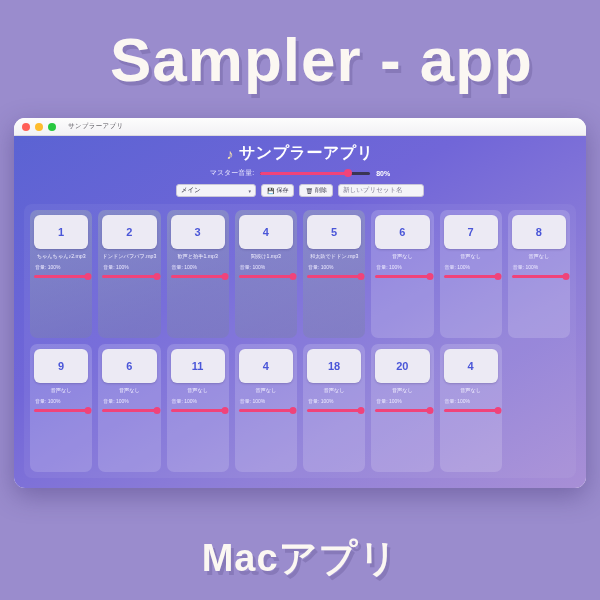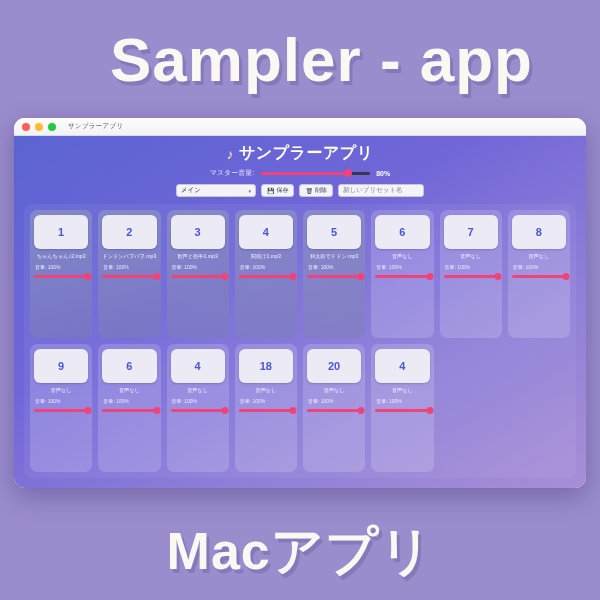--- a/index.html
+++ b/index.html
@@ -37,21 +37,21 @@
     line-height: 1.1;
     margin-left: 43px;
   }
 
   .promo-footer {
     position: absolute;
     left: 0;
     right: 0;
     bottom: 20px;
     text-align: center;
-    font-size: 52px;
+    font-size: 38px;
     font-weight: bold;
     color: #fbf7f2;
     letter-spacing: 1px;
     text-shadow: 3px 4px 0 rgba(120,105,170,0.55);
     white-space: nowrap;
     line-height: 1.1;
   }
 
   
   #window {
@@ -464,20 +464,29 @@
           <div class="pad empty">
             <div class="pad-btn">6</div>
             <div class="pad-file">音声なし</div>
             <div class="pad-vol-label">音量: 100%</div>
             <div class="pad-slider">
               <span class="track"></span>
               <span class="knob" style="left: 100%;"></span>
             </div>
           </div>
           <div class="pad empty">
+            <div class="pad-btn">11</div>
+            <div class="pad-file">音声なし</div>
+            <div class="pad-vol-label">音量: 100%</div>
+            <div class="pad-slider">
+              <span class="track"></span>
+              <span class="knob" style="left: 100%;"></span>
+            </div>
+          </div>
+          <div class="pad empty">
             <div class="pad-btn">4</div>
             <div class="pad-file">音声なし</div>
             <div class="pad-vol-label">音量: 100%</div>
             <div class="pad-slider">
               <span class="track"></span>
               <span class="knob" style="left: 100%;"></span>
             </div>
           </div>
           <div class="pad empty">
             <div class="pad-btn">18</div>

